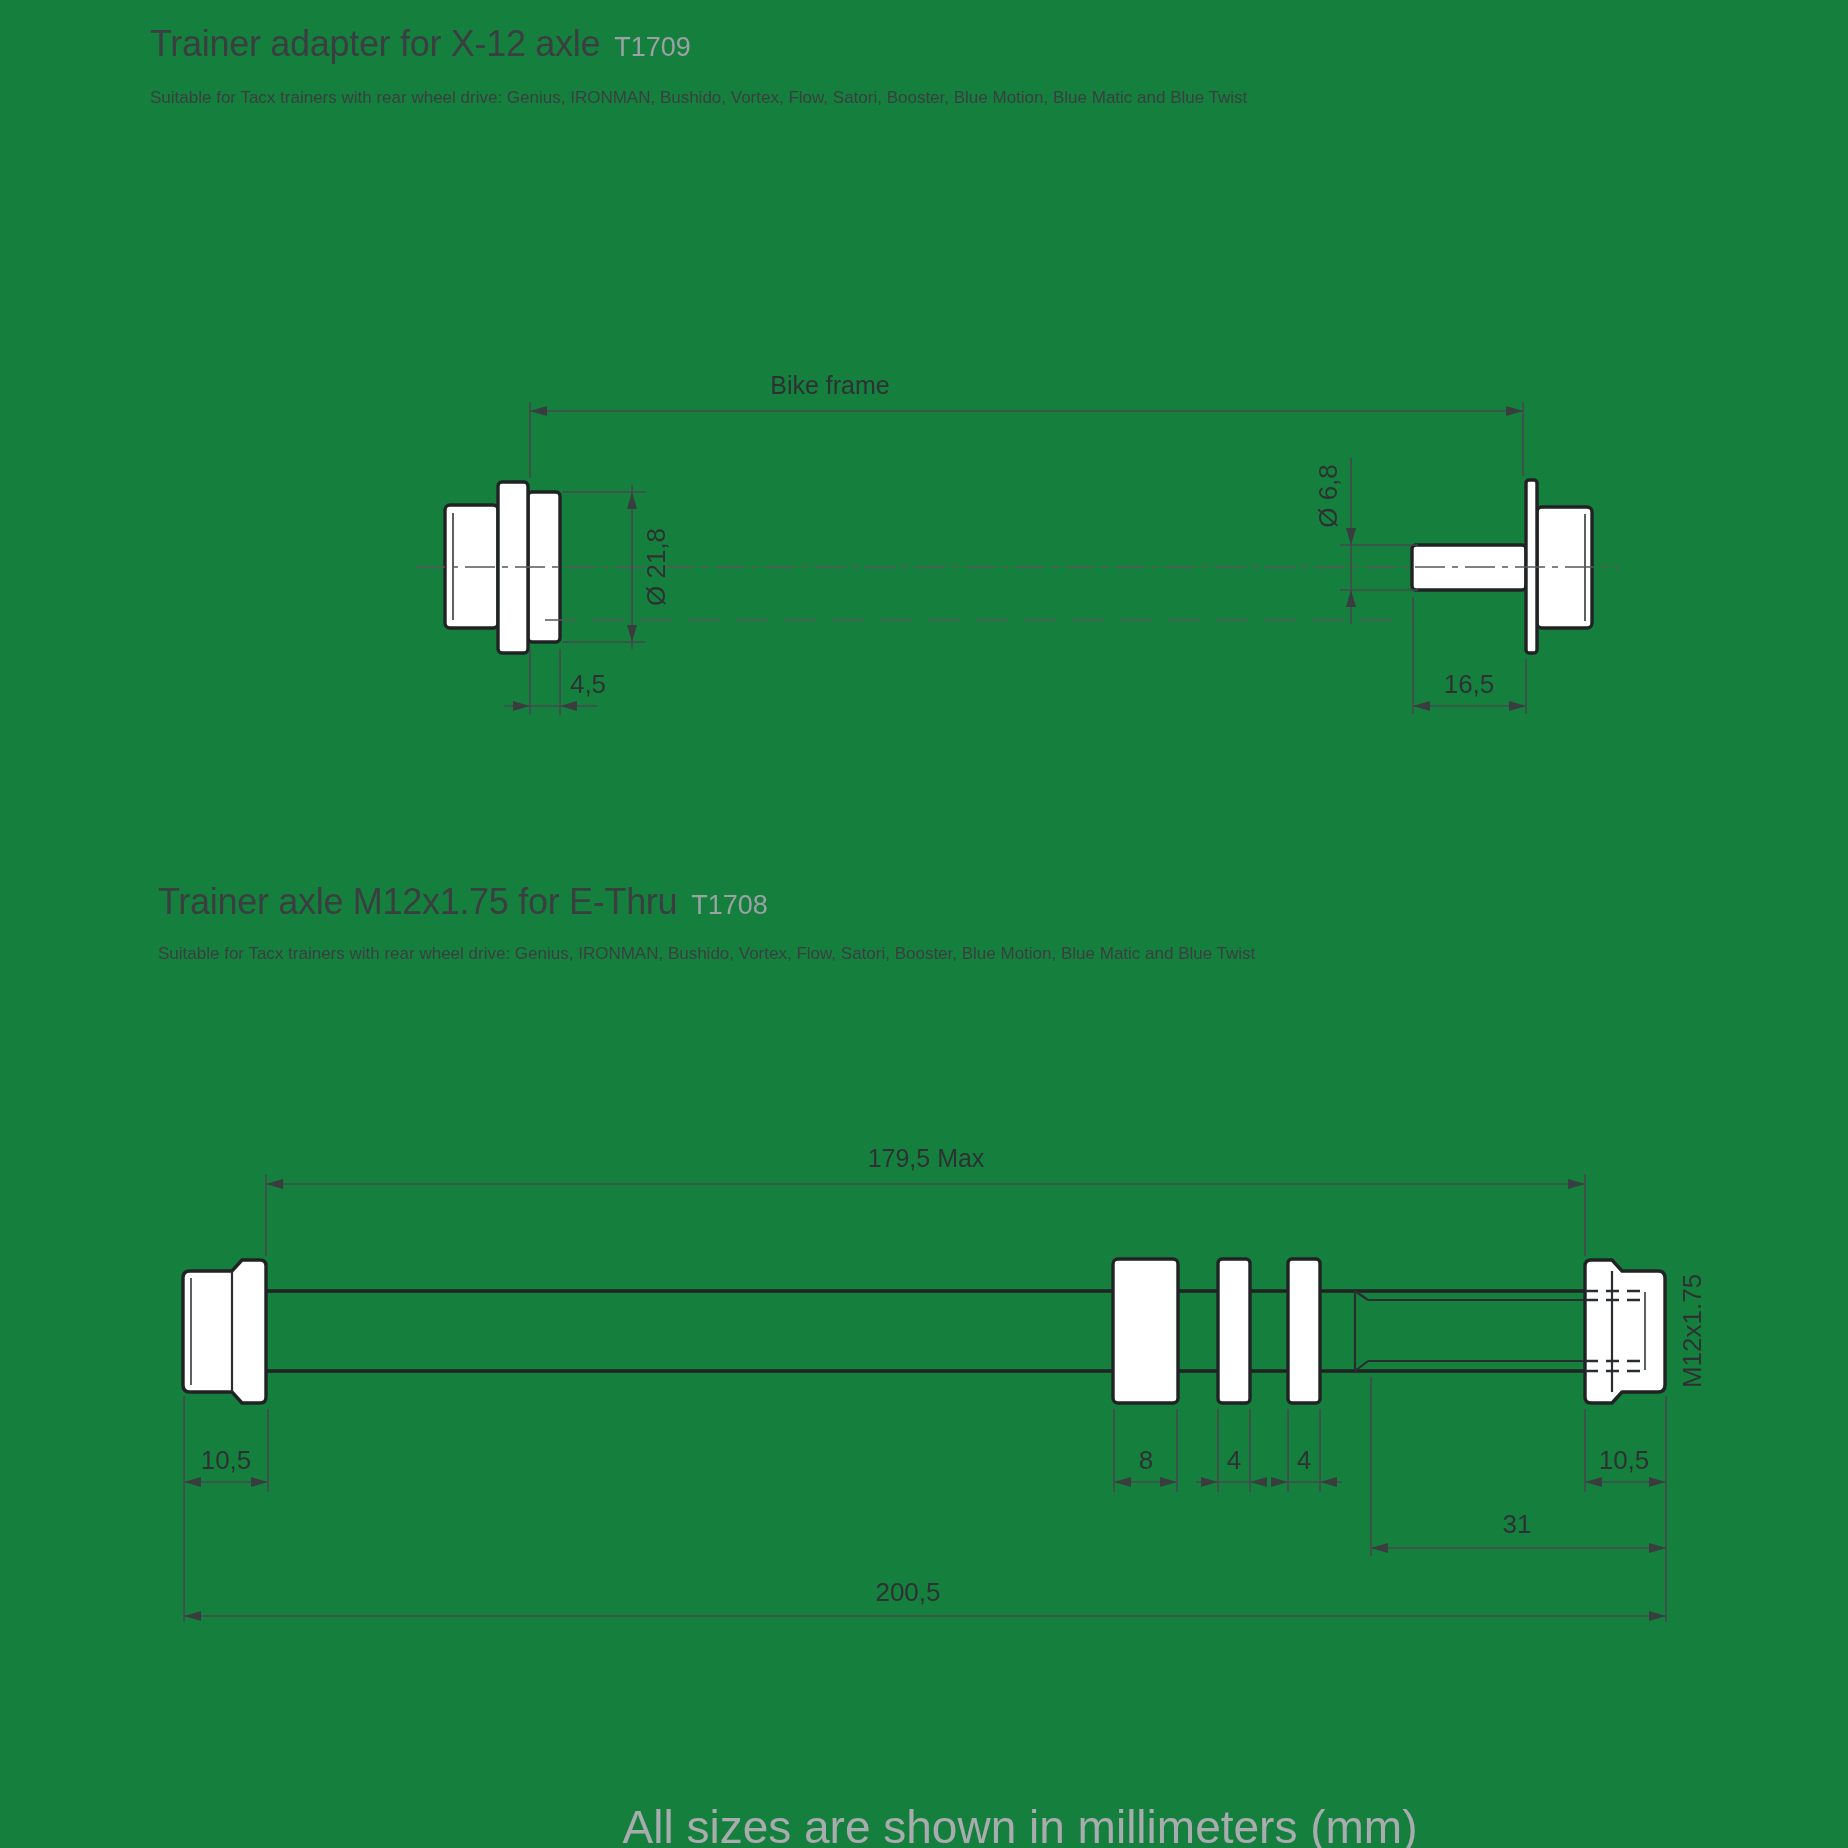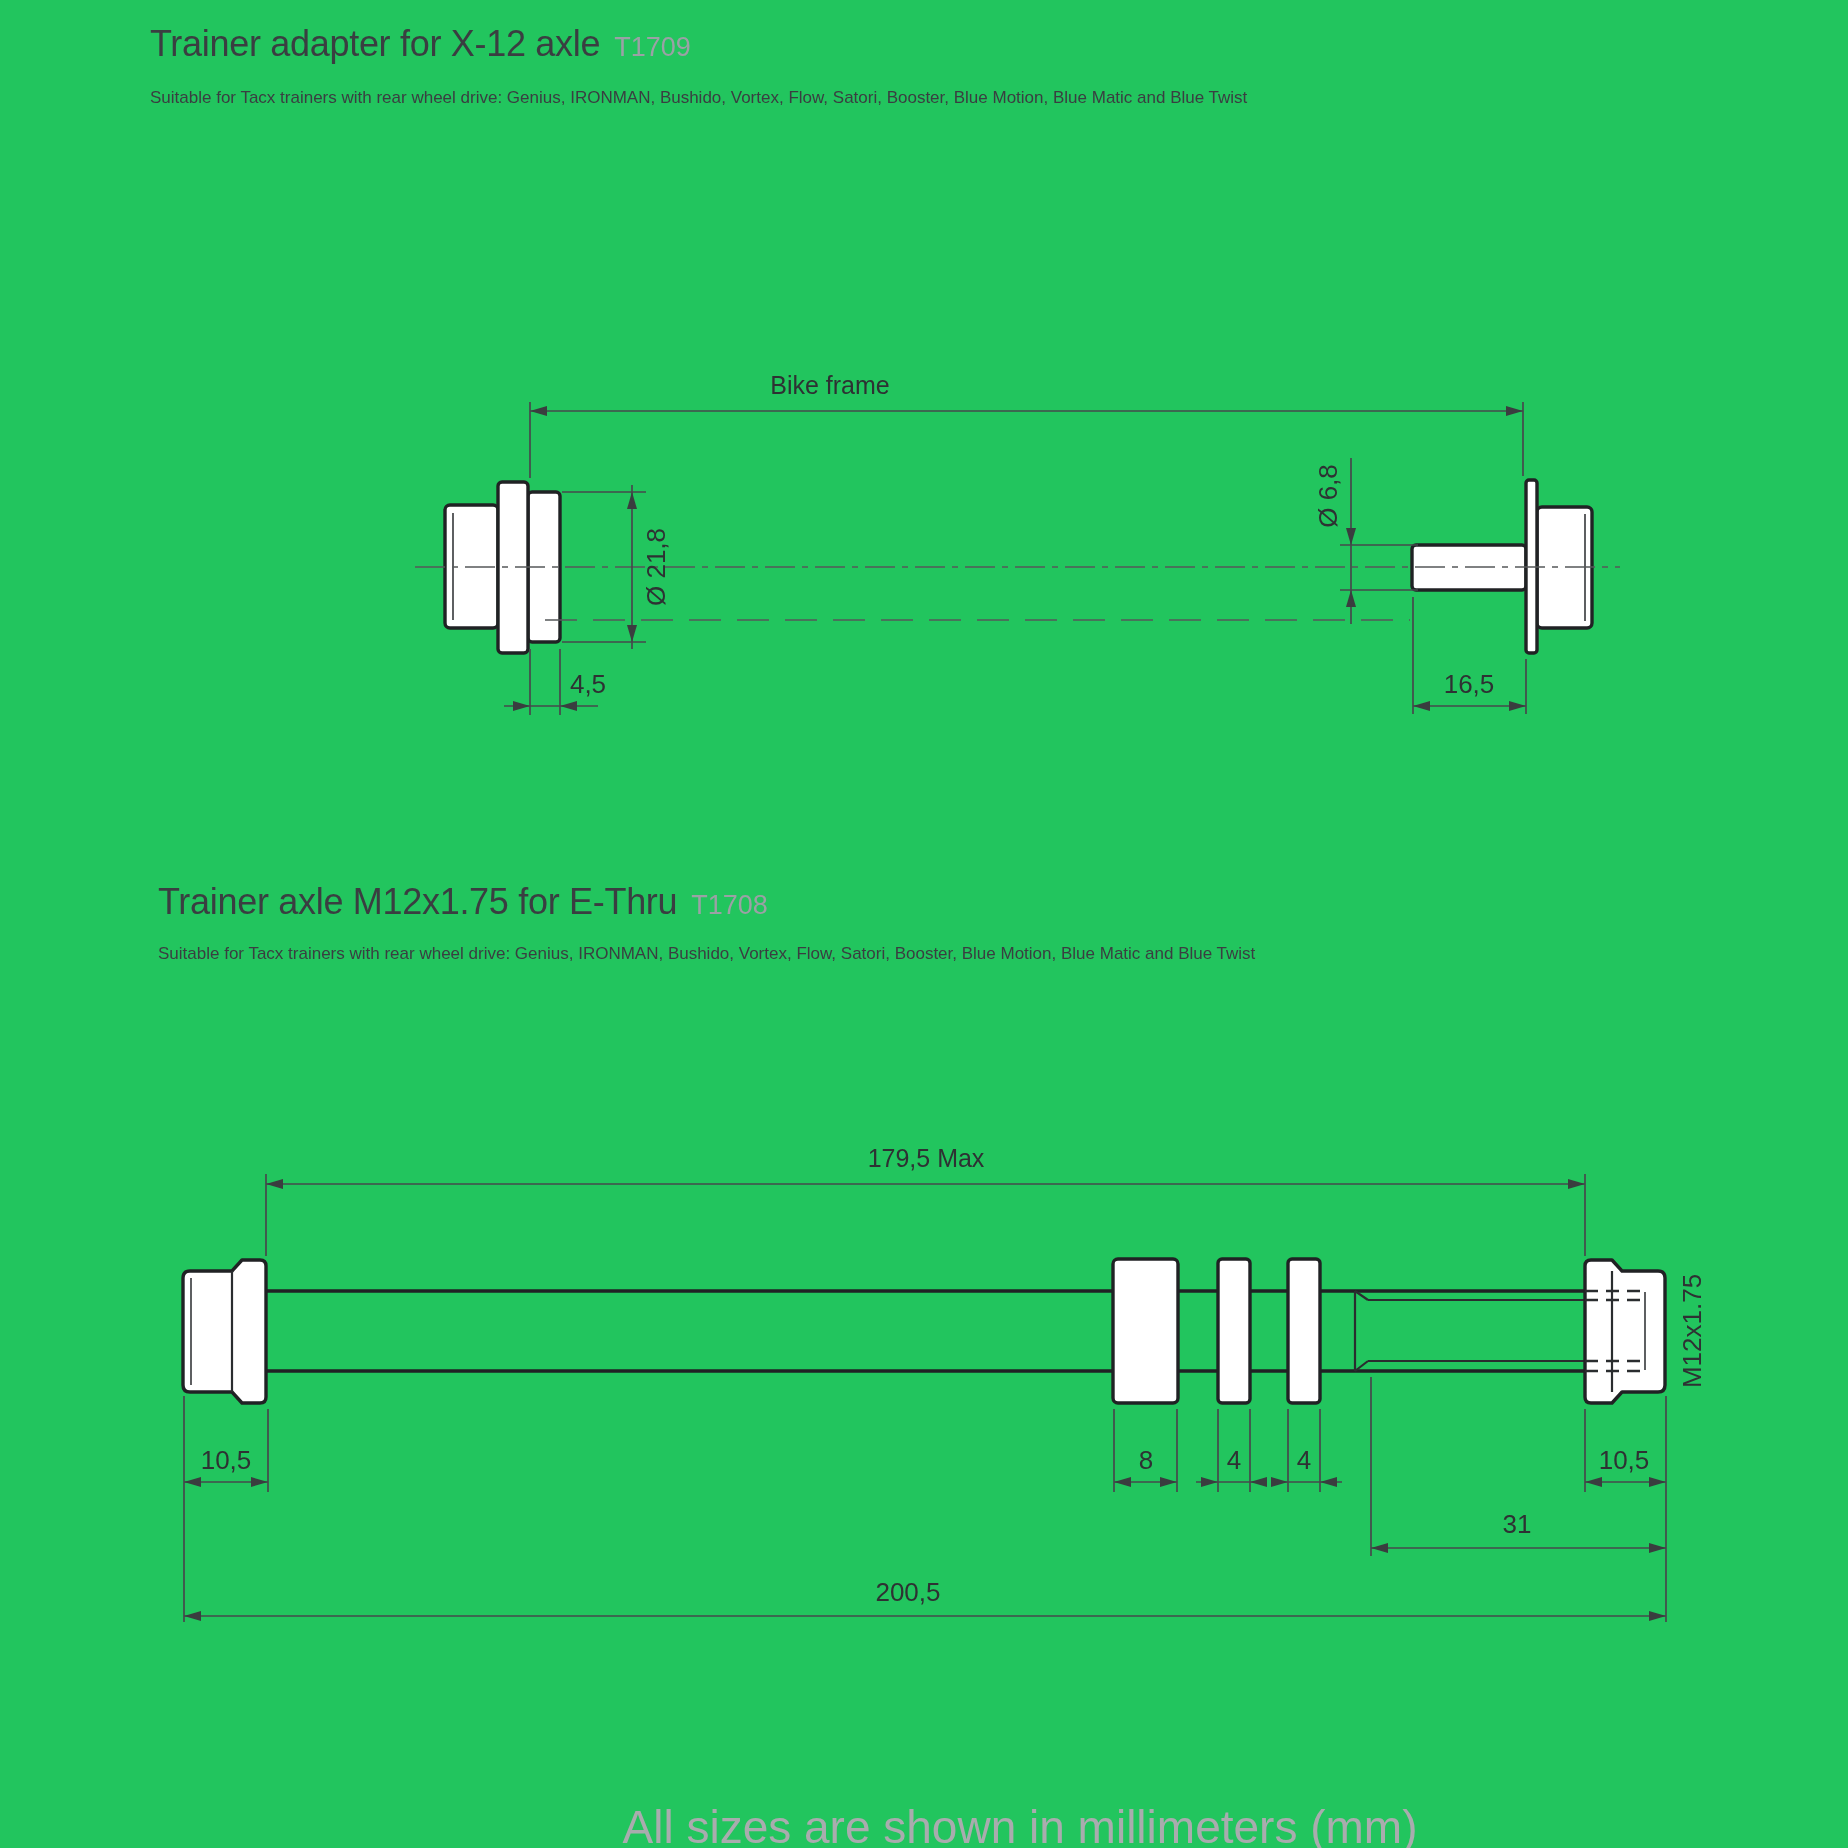--- a/index.html
+++ b/index.html
@@ -1,16 +1,16 @@
 <!DOCTYPE html>
 <html><head>
 <meta charset="utf-8">
 <style>
   html,body{margin:0;padding:0;background:#ffffff;}
-  .page{position:relative;width:1848px;height:1848px;background:#22c55e;overflow:hidden;
+  .page{position:relative;width:1848px;height:1848px;background:#15803d;overflow:hidden;
         font-family:"Liberation Sans","DejaVu Sans",sans-serif;}
   svg{display:block;}
   svg text{font-family:"Liberation Sans","DejaVu Sans",sans-serif;}
   .h1{font-size:36px;fill:#3a3e41;letter-spacing:-0.3px;}
   .code{font-size:27px;fill:#9ba1a5;letter-spacing:0;}
   .sub{font-size:17px;fill:#3a3e41;}
   .dim{font-size:26px;fill:#2e3133;}
   .dimlg{font-size:25px;fill:#2e3133;}
   .footer{font-size:46px;fill:#a9acae;}
   .o{fill:#ffffff;stroke:#202224;stroke-width:3.4;stroke-linejoin:round;}

